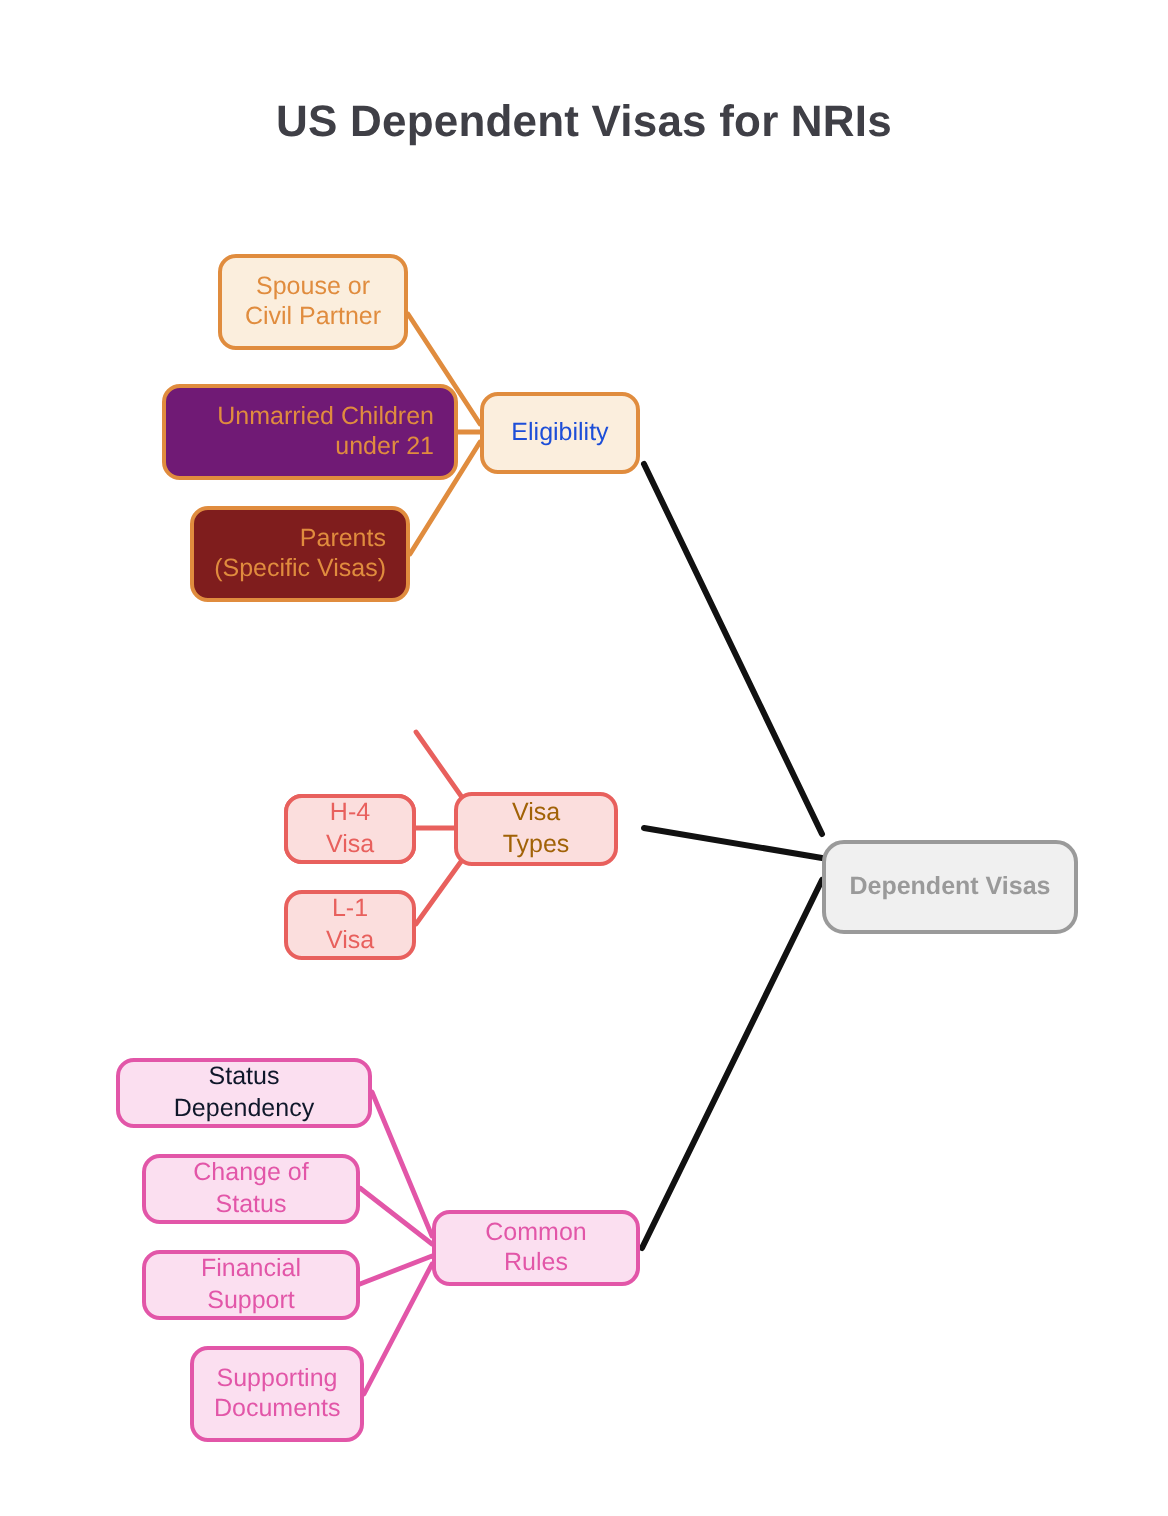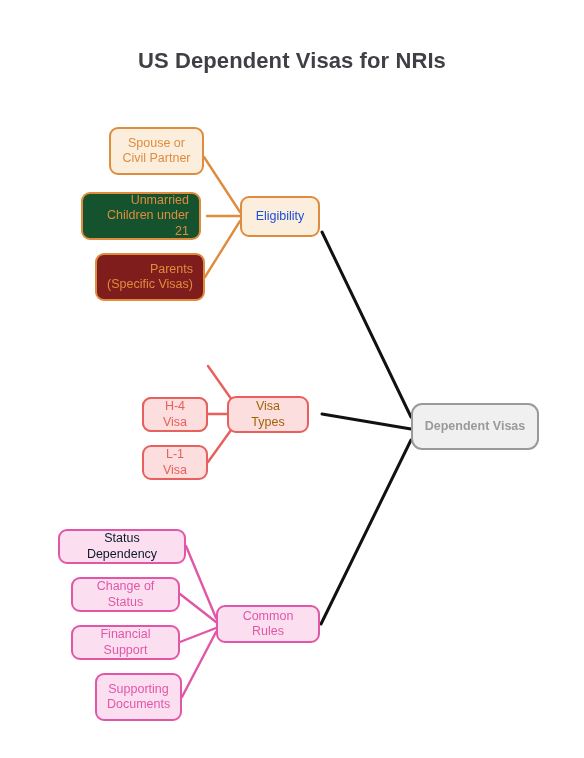--- a/index.html
+++ b/index.html
@@ -50,20 +50,21 @@
   }
   .node .lbl {
     width: 100%;
     display: block;
   }
   .node.center {
     border-radius: 11px;
     font-weight: bold;
     font-size: 12.5px;
     justify-content: center;
+    margin-top: 17px;
   }
   .node.center .lbl { text-align: center; }
   .align-center .lbl { text-align: center; }
   .align-right .lbl { text-align: right; }
 </style>
 </head>
 <body>
 
 <div id="canvas">
 
@@ -94,21 +95,21 @@
   </div>
 
   <div class="node align-center" style="left:240px; top:196px; width:80px; height:41px; background:#fbeedd; border-color:#e08c3e; color:#1d4ed8;">
     <span class="lbl">Eligibility</span>
   </div>
 
   <div class="node align-center" style="left:109px; top:127px; width:95px; height:48px; background:#fbeedd; border-color:#e08c3e; color:#e08c3e;">
     <span class="lbl">Spouse or Civil Partner</span>
   </div>
 
-  <div class="node align-right" style="left:81px; top:192px; width:120px; height:48px; background:#14532d; border-color:#e08c3e; color:#e08c3e;justify-content:center;">
+  <div class="node align-right" style="left:81px; top:192px; width:148px; height:48px; background:#701a75; border-color:#e08c3e; color:#e08c3e;justify-content:center;">
     <span class="lbl">Unmarried Children under 21</span>
   </div>
 
   <div class="node align-right" style="left:95px; top:253px; width:110px; height:48px; background:#7f1d1d; border-color:#e08c3e; color:#e08c3e;">
     <span class="lbl">Parents (Specific Visas)</span>
   </div>
 
   <div class="node align-center" style="left:227px; top:396px; width:82px; height:37px; background:#fbdedd; border-color:#e8605d; color:#a16207;">
     <span class="lbl">Visa Types</span>
   </div>

